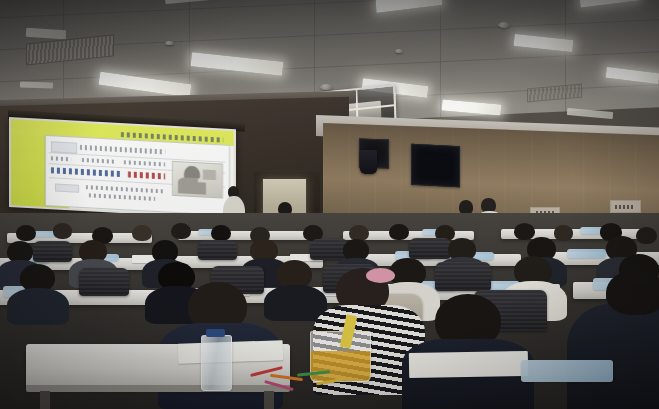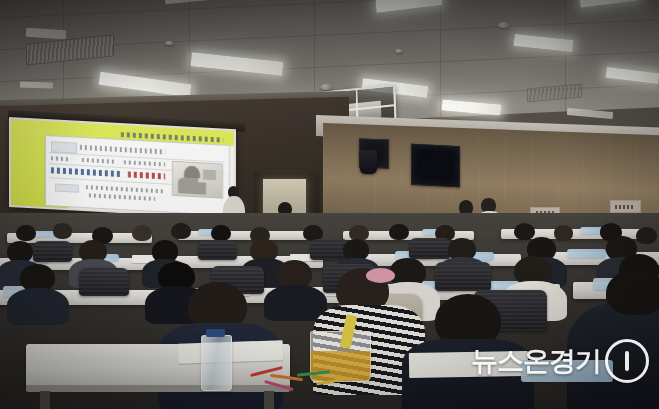--- a/index.html
+++ b/index.html
@@ -554,18 +554,14 @@
 
   <div class="stick" style="left:38%;top:90.5%;width:5%;background:#d23b3b;transform:rotate(-14deg);"></div>
   <div class="stick" style="left:41%;top:92%;width:5%;background:#e07a2a;transform:rotate(8deg);"></div>
   <div class="stick" style="left:45%;top:91%;width:5%;background:#3f9b4f;transform:rotate(-6deg);"></div>
   <div class="stick" style="left:40%;top:94%;width:4.5%;background:#c94f7c;transform:rotate(16deg);"></div>
   <div class="stick" style="left:48%;top:93%;width:4.5%;background:#e8c23a;transform:rotate(-10deg);"></div>
 
   <div class="warmcast"></div>
   <div class="vignette"></div>
 
-  <div class="watermark">
-    <span class="wm-text">뉴스온경기</span>
-    <span class="wm-logo"></span>
-  </div>
 
 </div>
 
 </body></html>

